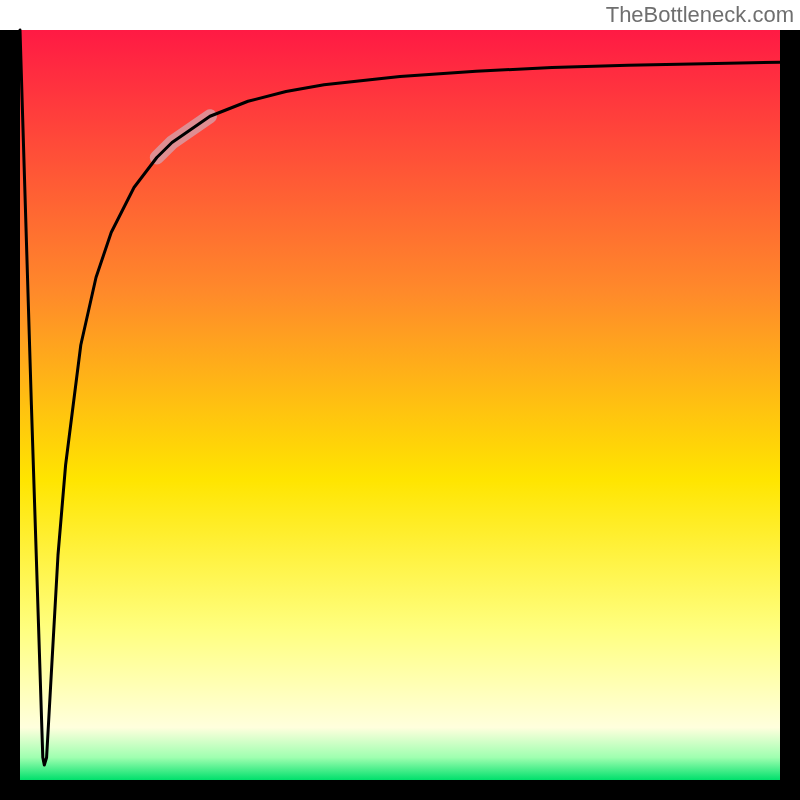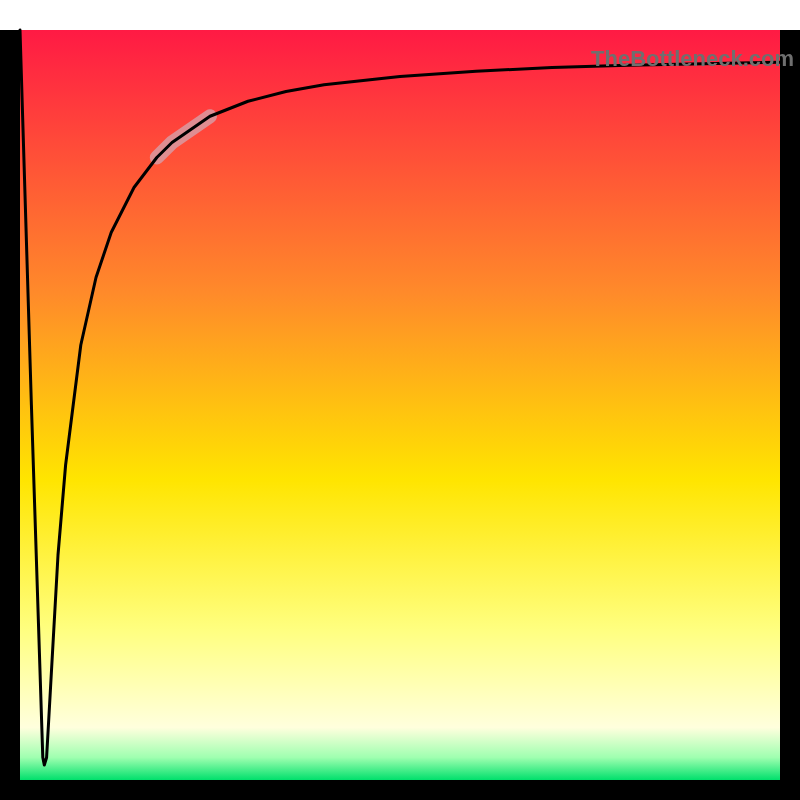--- a/index.html
+++ b/index.html
@@ -18,23 +18,22 @@
   }
   svg {
     display: block;
   }
   .watermark {
     position: absolute;
     top: 2px;
     right: 6px;
     color: #6f6f6f;
     font-size: 22px;
-    font-weight: 700;
+    font-weight: 400;
     user-select: none;
-    margin-top: 44px;
   }
 </style>
 </head>
 <body>
 
 <div class="canvas-wrap">
   <svg id="chart-svg" width="800" height="800" viewBox="0 0 800 800">
       <defs>
         <linearGradient id="bg-grad" x1="0" y1="0" x2="0" y2="1">
           <stop offset="0%" stop-color="#ff1a44"></stop>

